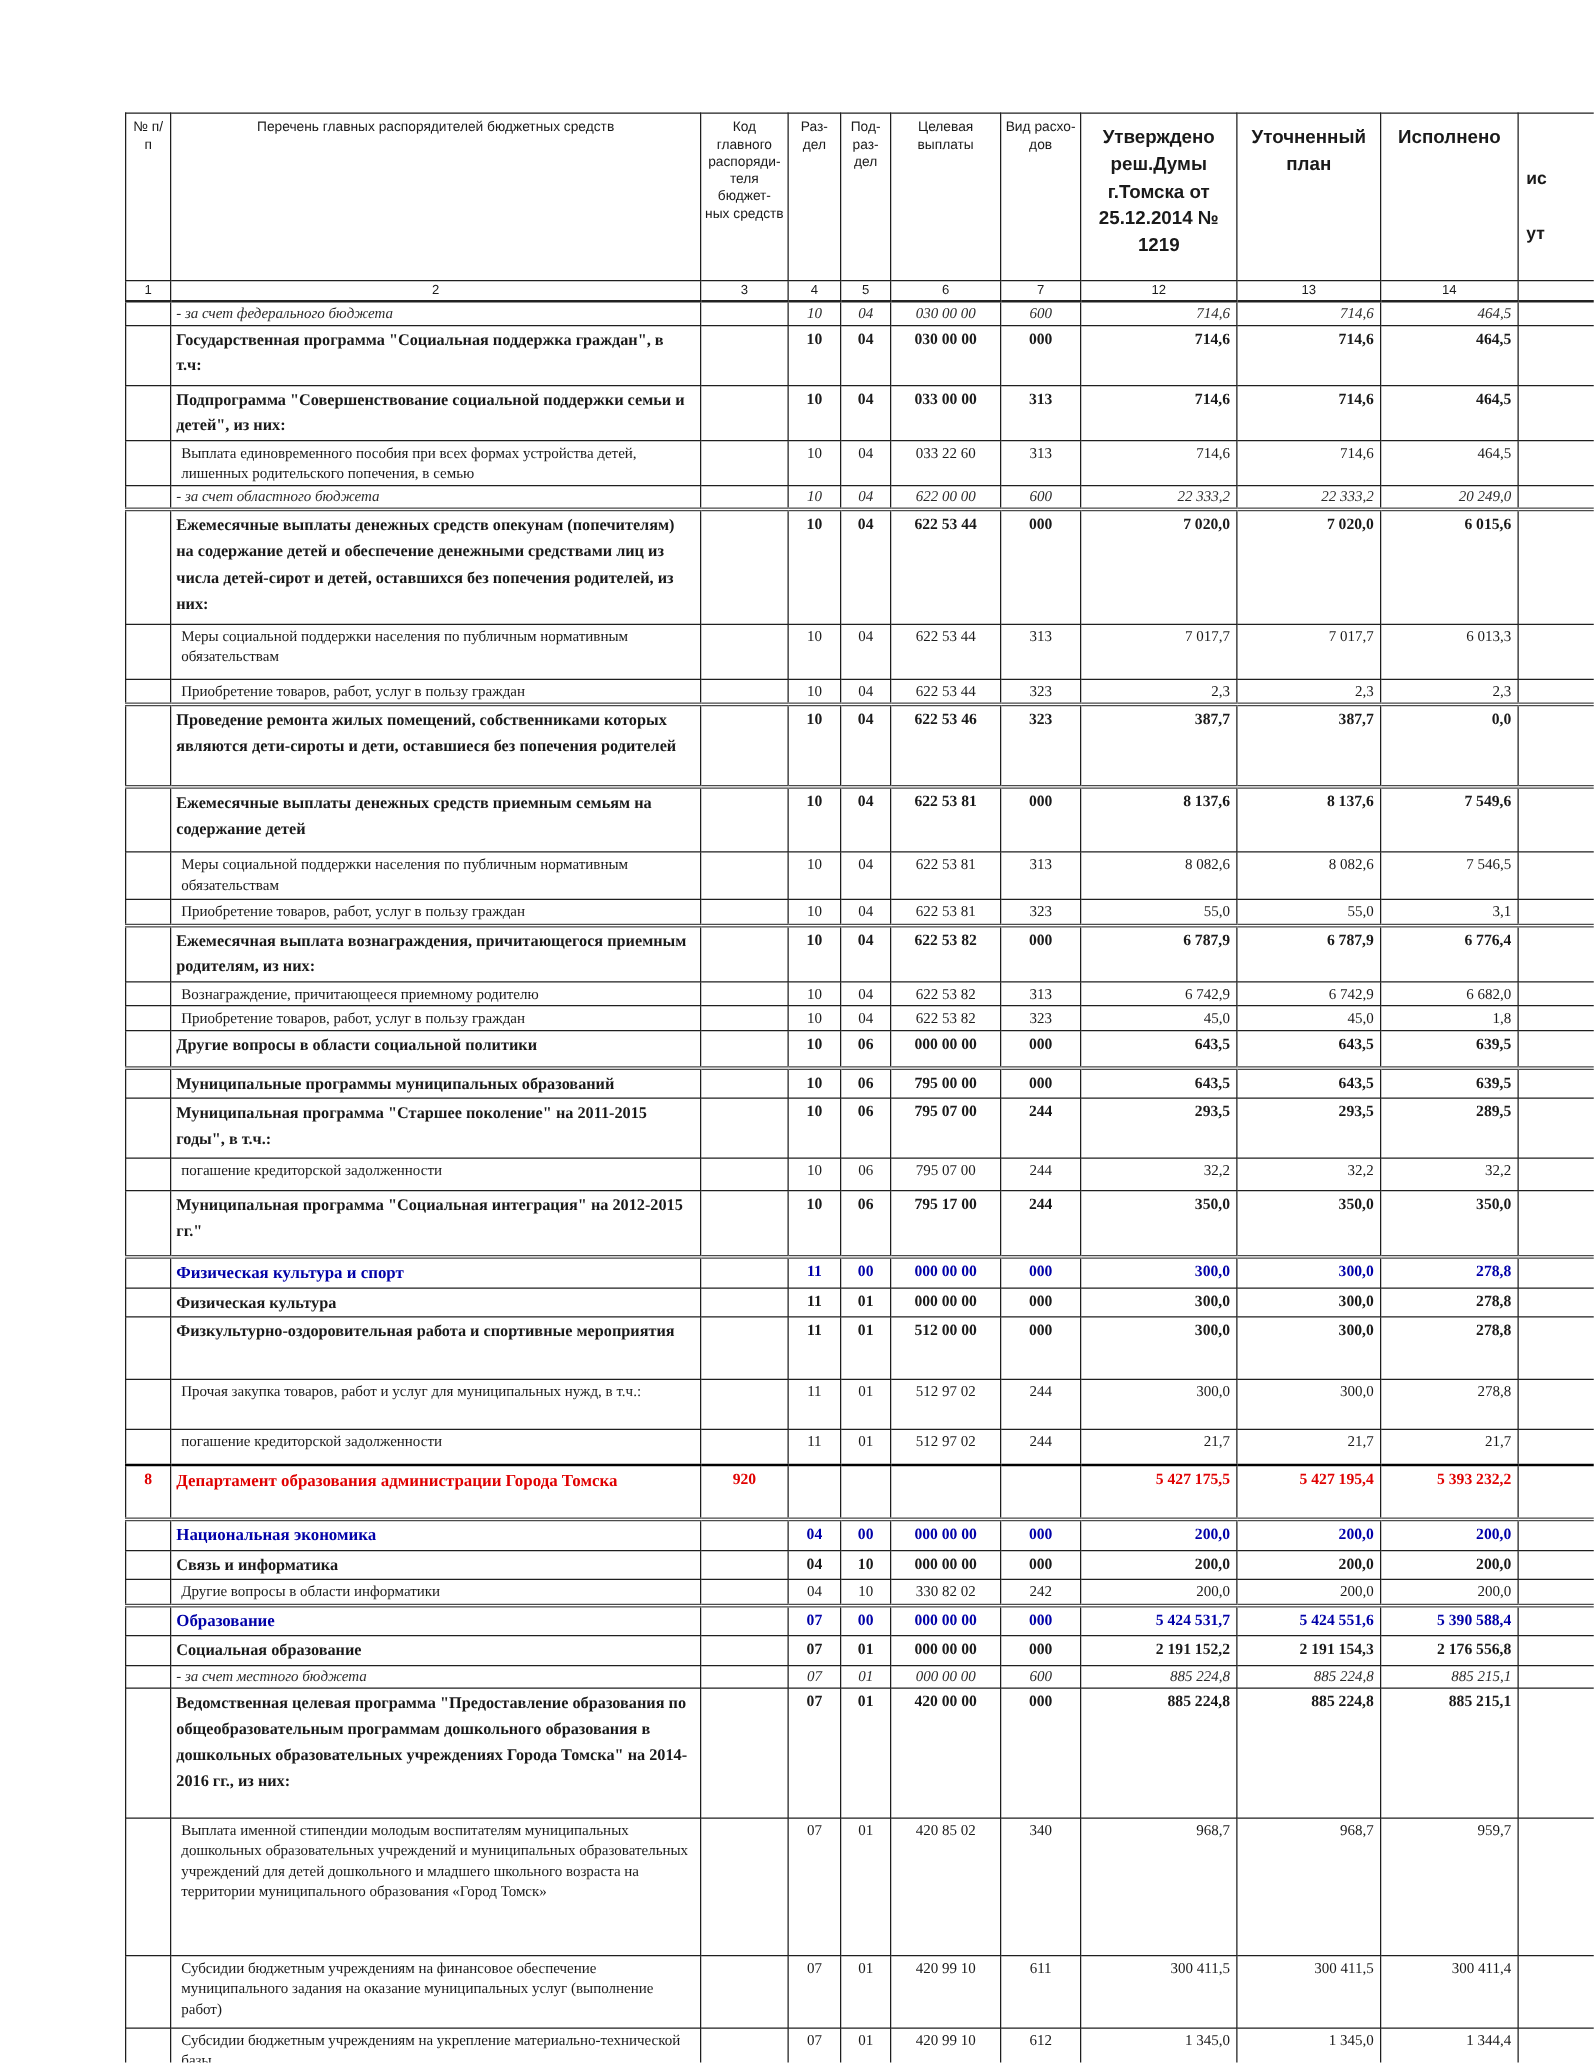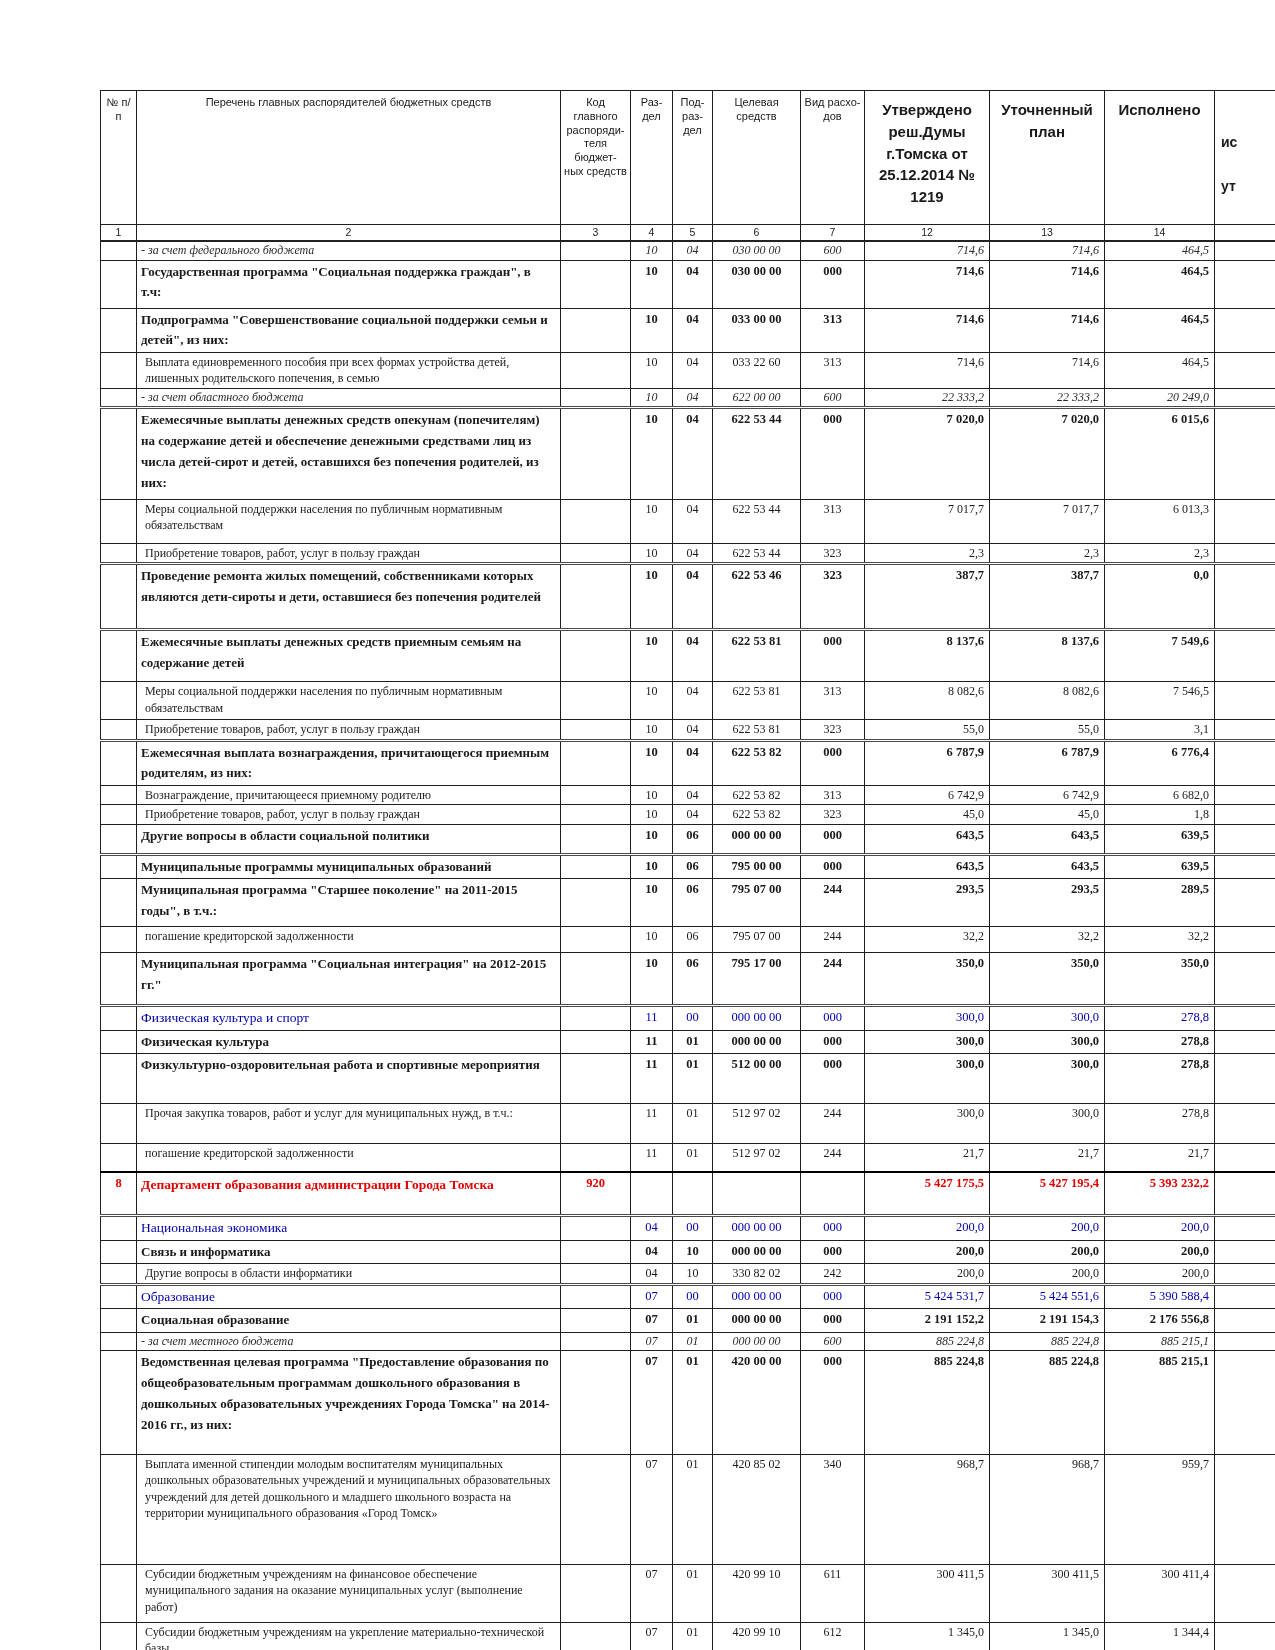--- a/index.html
+++ b/index.html
@@ -26,21 +26,21 @@
     border-bottom:2px solid #222;
   }
   
   td.c-name{text-align:left;padding-left:4px;padding-right:6px;}
   td.c-mid{text-align:center;font-size:12px;}
   td.c-money{text-align:right;padding-right:5px;font-size:12px;}
   tr.row-normal td{font-size:12px;line-height:1.35;}
   tr.row-normal td.c-name{padding-left:8px;}
   tr.row-italic td{font-size:12px;font-style:italic;color:#2b2b2b;line-height:1.3;margin-top:48px;}
   tr.row-bold td{font-weight:bold;font-size:13px;line-height:1.6;}
-  tr.row-blue td{font-weight:normal;font-size:13.5px;color:#0000A8;line-height:1.5;}
+  tr.row-blue td{font-weight:bold;font-size:13.5px;color:#0000A8;line-height:1.5;}
   tr.row-red td{font-weight:bold;font-size:13.5px;color:#E00000;line-height:1.6;}
   tr.row-red td{border-top:2px solid #000;border-bottom:2px solid #000;}
   tr.thick td{border-top:3px double #4a4a4a;}
   tr.row-bold td.c-mid, tr.row-blue td.c-mid, tr.row-red td.c-mid{font-size:12.5px;line-height:1.45;}
   tr.row-bold td.c-money, tr.row-blue td.c-money, tr.row-red td.c-money{font-size:12.5px;line-height:1.45;}
 </style>
 </head>
 <body>
 
 <div class="sheet">
@@ -58,21 +58,21 @@
       <col style="width:110px">
         <col style="width:130px">
     </colgroup>
     <thead>
       <tr class="hdr-row">
         <th>№ п/п</th>
         <th>Перечень главных распорядителей бюджетных средств</th>
         <th>Код главного распоряди- теля бюджет- ных средств</th>
         <th>Раз- дел</th>
         <th>Под- раз- дел</th>
-        <th>Целевая средств</th>
+        <th>Целевая выплаты</th>
         <th>Вид расхо- дов</th>
         <th class="h-big">Утверждено реш.Думы г.Томска от 25.12.2014 № 1219</th>
         <th class="h-big">Уточненный план</th>
         <th class="h-big">Исполнено</th>
         <th class="h-frag">
           <span class="frag1">ис</span>
           <span class="frag2">ут</span>
         </th>
       </tr>
       <tr class="numline">

